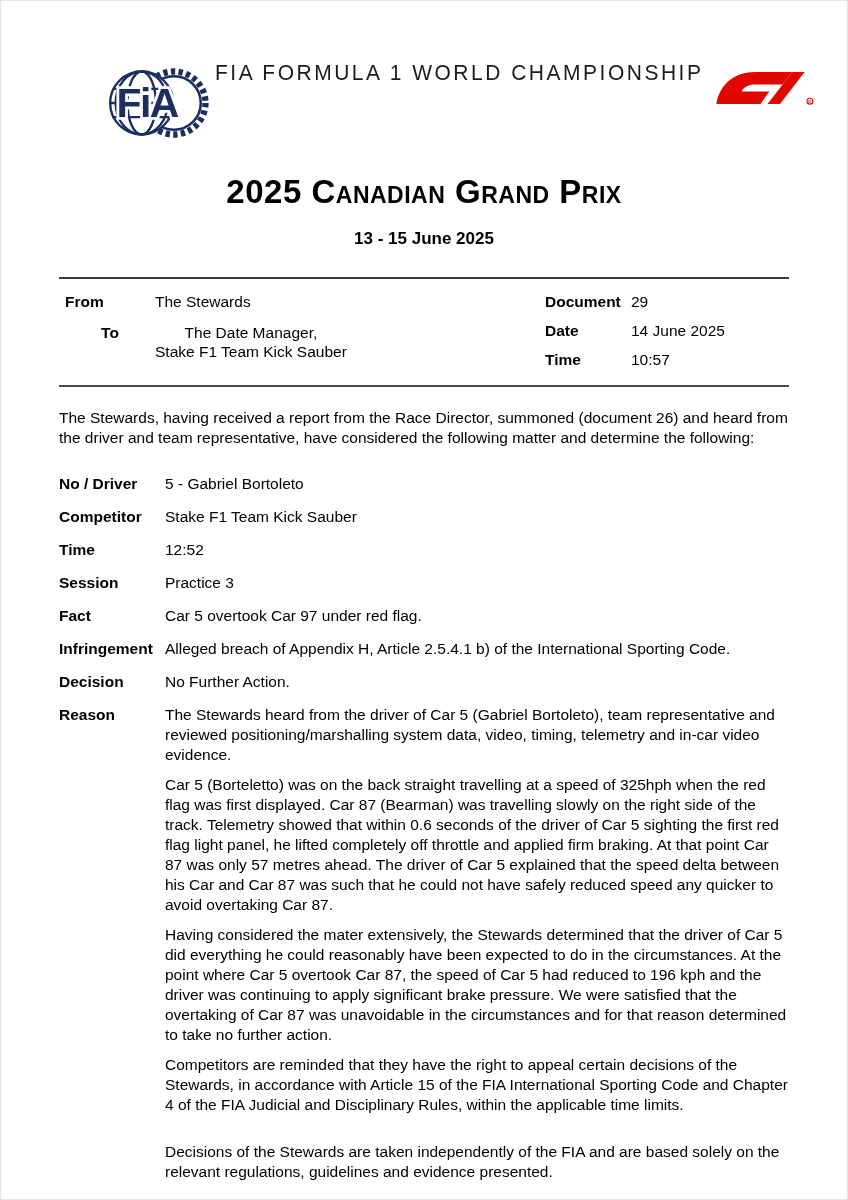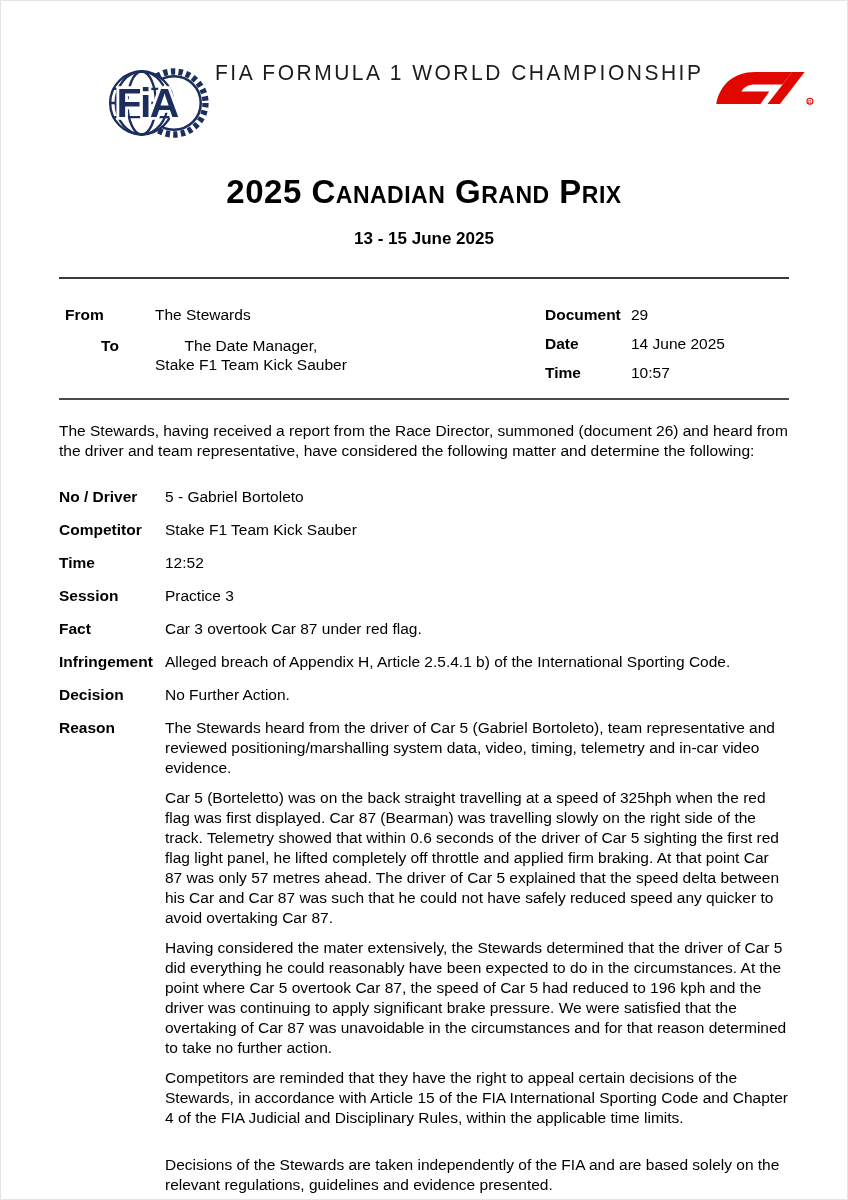--- a/index.html
+++ b/index.html
@@ -47,21 +47,21 @@
     font-size: 17px;
     font-weight: 700;
     margin-top: 18px;
   }
 
   
   .meta {
     margin-top: 28px;
     border-top: 2px solid #3a3a3a;
     border-bottom: 2px solid #4a4a4a;
-    padding: 26px 6px 16px 6px;
+    padding: 13px 6px 16px 6px;
     display: flex;
   }
   .meta-left { flex: 1 1 auto; display: flex; flex-direction: column; }
   .meta-right { flex: 0 0 238px; display: flex; flex-direction: column; }
   .meta-row { display: flex; margin-bottom: 10px; }
   .meta-row:last-child { margin-bottom: 0; }
   .meta-label { flex: 0 0 90px; font-weight: 700; font-size: 15.5px; line-height: 19px; }
   .meta-right .meta-label { flex: 0 0 86px; }
   .meta-value { font-size: 15.5px; line-height: 19px; }
   .meta-row.to-row { margin-top: 2px; text-align: center; }
@@ -181,21 +181,21 @@
     <div class="field-row">
       <div class="field-label">Time</div>
       <div class="field-value">12:52</div>
     </div>
     <div class="field-row">
       <div class="field-label">Session</div>
       <div class="field-value">Practice 3</div>
     </div>
     <div class="field-row">
       <div class="field-label">Fact</div>
-      <div class="field-value">Car 3 overtook Car 87 under red flag.</div>
+      <div class="field-value">Car 5 overtook Car 97 under red flag.</div>
     </div>
     <div class="field-row">
       <div class="field-label">Infringement</div>
       <div class="field-value">Alleged breach of Appendix H, Article 2.5.4.1 b) of the International Sporting Code.</div>
     </div>
     <div class="field-row">
       <div class="field-label">Decision</div>
       <div class="field-value">No Further Action.</div>
     </div>
 

